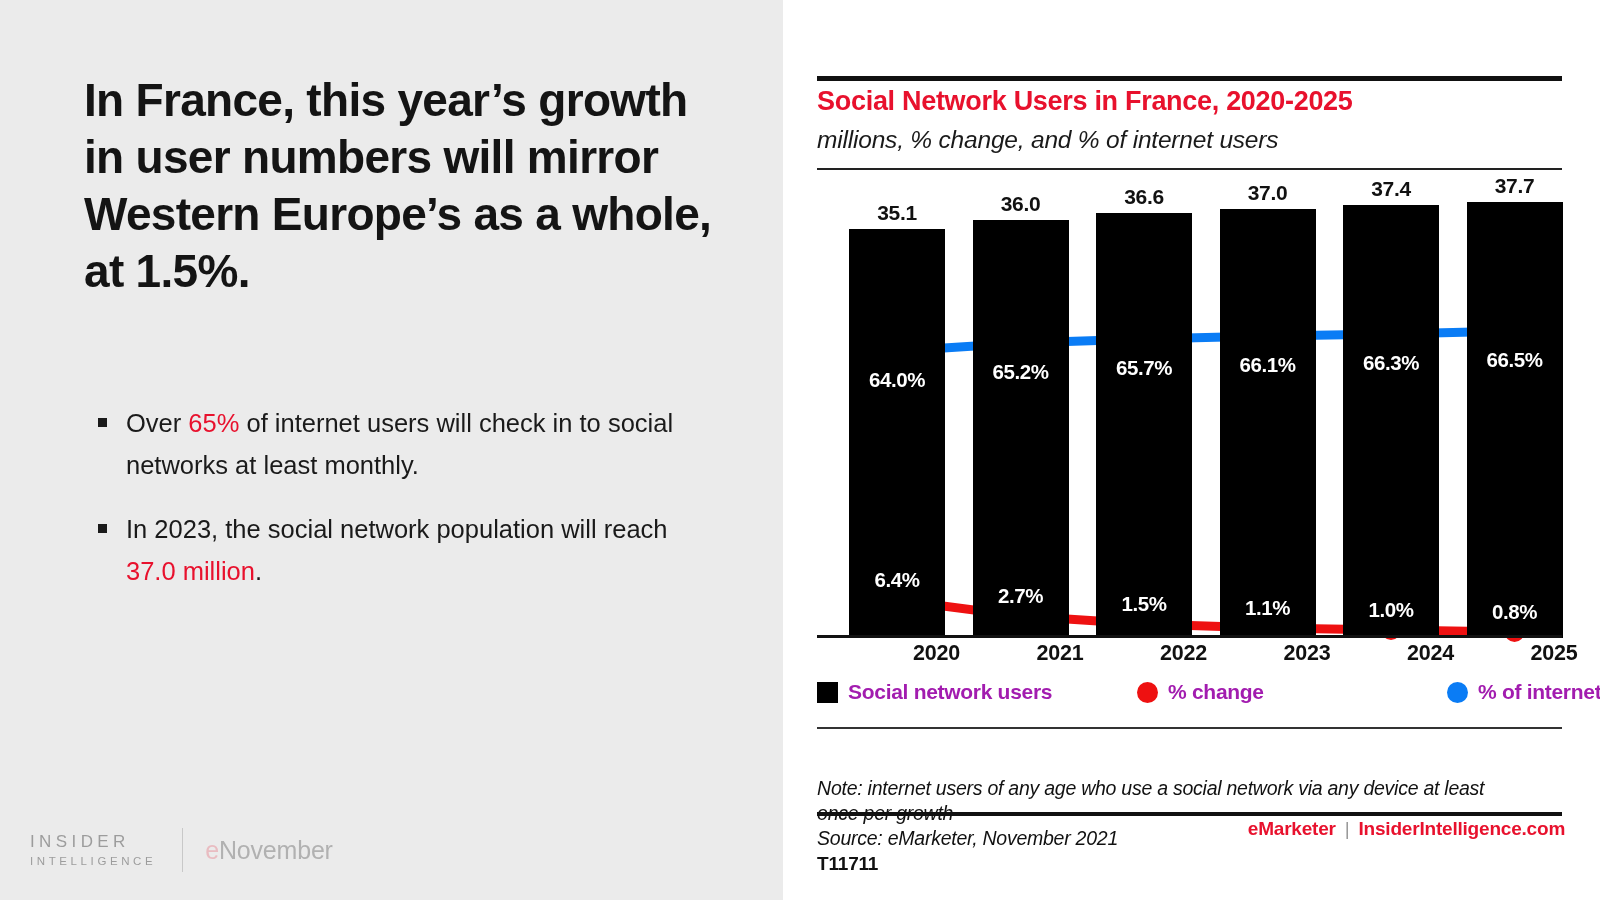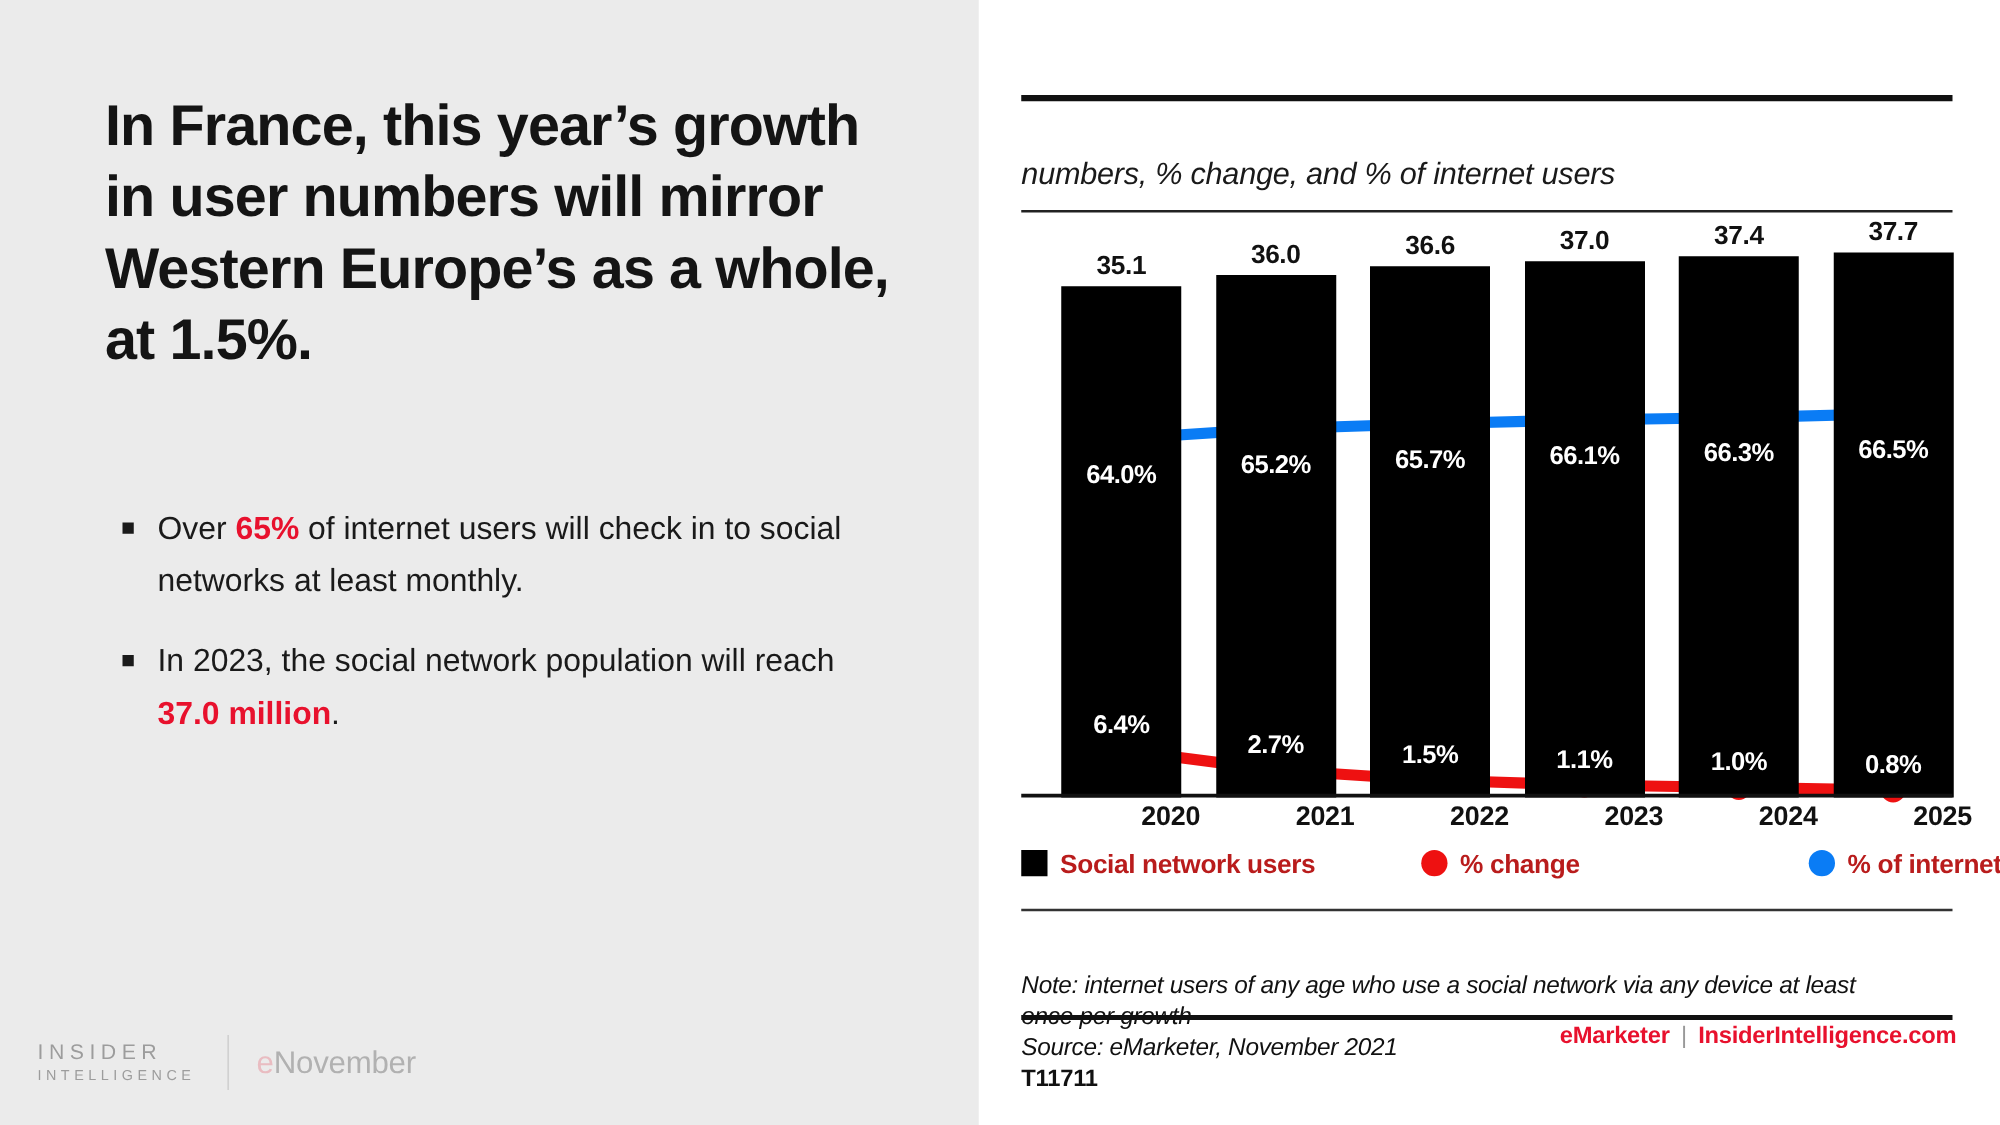--- a/index.html
+++ b/index.html
@@ -57,21 +57,21 @@
   .bullet .marker {
     position: absolute;
     left: 2px;
     top: 16px;
     width: 9px;
     height: 9px;
     background: #1a1a1a;
   }
   .hl {
     color: #e8112d;
-    font-weight: bold;
+    font-weight: normal;
   }
 
   
   .logo-block {
     position: absolute;
     left: 30px;
     bottom: 28px;
     display: flex;
     align-items: center;
     opacity: 0.62;
@@ -219,24 +219,24 @@
   .legend {
     position: absolute;
     left: 5px;
     top: 680px;
     width: 748px;
     height: 28px;
   }
   .legend-item {
     position: absolute;
     display: flex;
-    align-items: flex-start;
+    align-items: center;
     font-size: 21px;
     font-weight: bold;
-    color: #b91c1c;
+    color: #a21caf;
     letter-spacing: -0.3px;
     white-space: nowrap;
   }
   .sw-square {
     width: 21px;
     height: 21px;
     background: #000;
     margin-right: 10px;
     flex: none;
   }
@@ -332,21 +332,22 @@
       </div>
       <div class="logo-divider"></div>
       <div class="logo-emarketer"><span class="e">e</span><span>November</span></div>
     </div>
   </div>
 
   <div class="right-panel">
     <div class="chart-card">
 
       <div class="rule-top"></div>
-      <div class="chart-subtitle">numbers, % change, and % of internet users</div>
+      <div class="chart-title">Social Network Users in France, 2020-2025</div>
+      <div class="chart-subtitle">millions, % change, and % of internet users</div>
       <div class="rule-mid"></div>
 
       <div class="plot" id="plot">
         <svg class="lines" id="lines-svg" viewBox="0 0 748 460" preserveAspectRatio="none">
             <polyline points="80,173 203.5,165 327,161 450.5,158 574,156 697.5,153" fill="none" stroke="#0a7cf5" stroke-width="9" stroke-linecap="round" stroke-linejoin="round"></polyline>
             <polyline points="80,422 203.5,438 327,446 450.5,450 574,452 697.5,454" fill="none" stroke="#ee1111" stroke-width="9" stroke-linecap="round" stroke-linejoin="round"></polyline>
             <circle cx="80" cy="173" r="10" fill="#0a7cf5"></circle>
             <circle cx="203.5" cy="165" r="10" fill="#0a7cf5"></circle>
             <circle cx="327" cy="161" r="10" fill="#0a7cf5"></circle>
             <circle cx="450.5" cy="158" r="10" fill="#0a7cf5"></circle>

